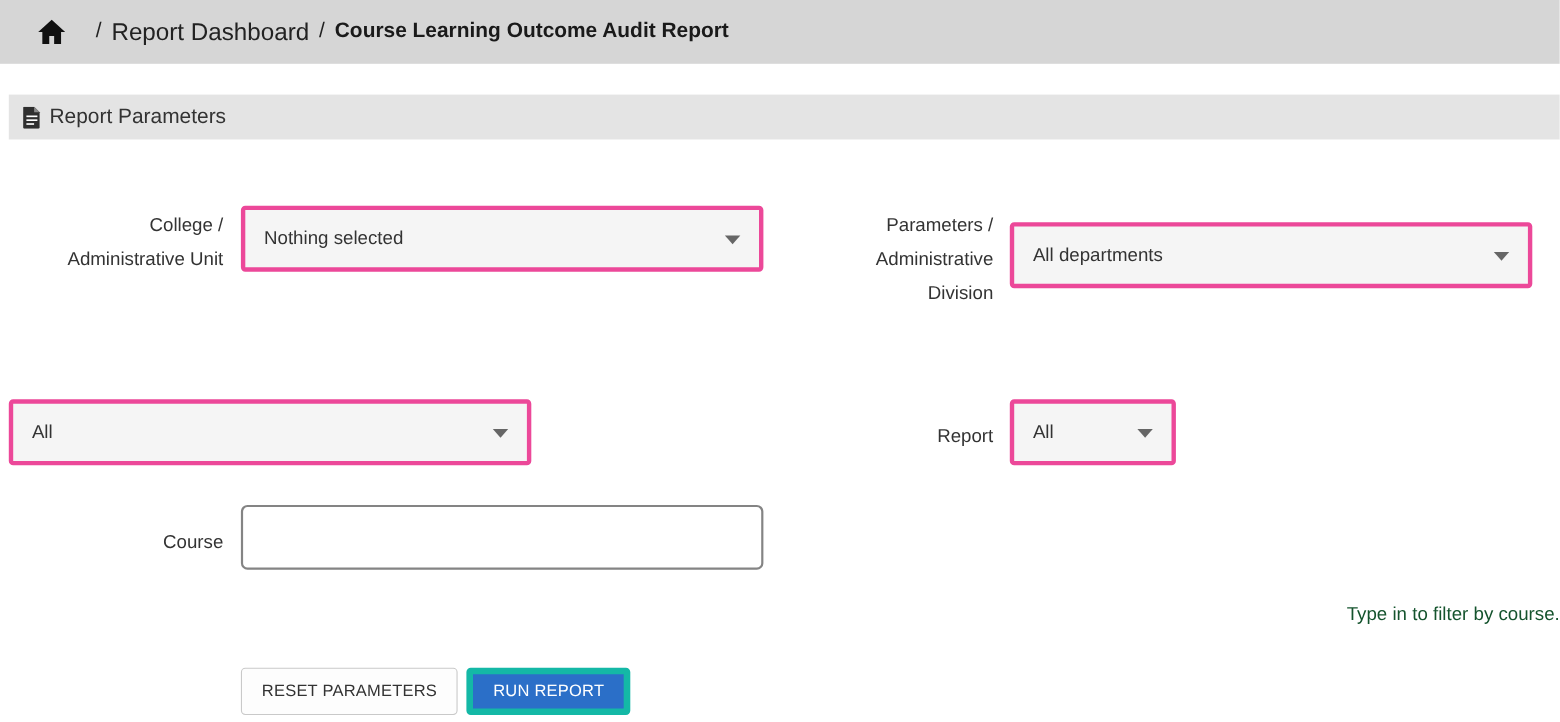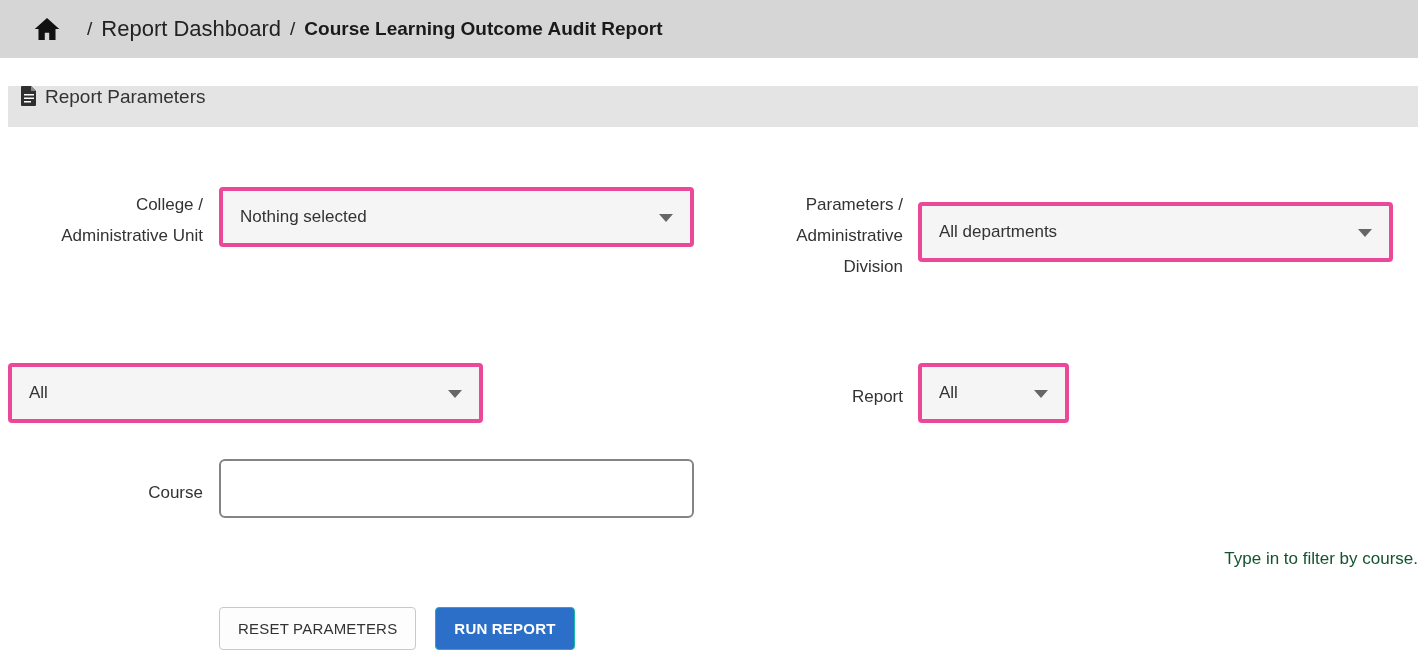--- a/index.html
+++ b/index.html
@@ -50,20 +50,21 @@
 
   
   .panel {
     margin-left: 8px;
     margin-top: 28px;
   }
   .panel-header {
     background: #e4e4e4;
     height: 41px;
     display: flex;
+    align-items: center;
     padding-left: 13px;
   }
   .panel-header .file-ic { width: 16px; height: 20px; margin-right: 8px; display: inline-flex; }
   .panel-header .file-ic svg { width: 16px; height: 20px; }
   .panel-title {
     font-size: 19px;
     color: #333;
   }
 
   
@@ -143,41 +144,40 @@
     margin-top: 31px;
     font-size: 17px;
     color: #14532d;
     text-align: right;
   }
 
   .btn-row {
     margin-left: 211px;
     margin-top: 38px;
     display: flex;
-    gap: 19px;
+    gap: 8px;
   }
   .btn {
     height: 43px;
     font-family: "Liberation Sans", sans-serif;
     font-size: 15px;
     letter-spacing: 0.2px;
     border-radius: 4px;
     cursor: pointer;
     padding: 0 18px;
   }
   .btn-reset {
     background: #fdfdfd;
     border: 1px solid #c9c9c9;
     color: #333;
   }
   .btn-run {
     background: #2b6fc8;
-    border: 1px solid #14b8a6;
+    border: 6px solid #14b8a6;
     color: #ffffff;
-    font-weight: bold;
   }
 </style>
 </head>
 <body>
 
 <div class="breadcrumb-bar">
   <div class="home-btn">
     <svg viewBox="0 0 24 24">
         <path d="M12 2.5 L22.5 12 h-3.2 v9.5 h-5.4 v-6.3 h-3.8 v6.3 H4.7 V12 H1.5 Z"></path>
       </svg>

